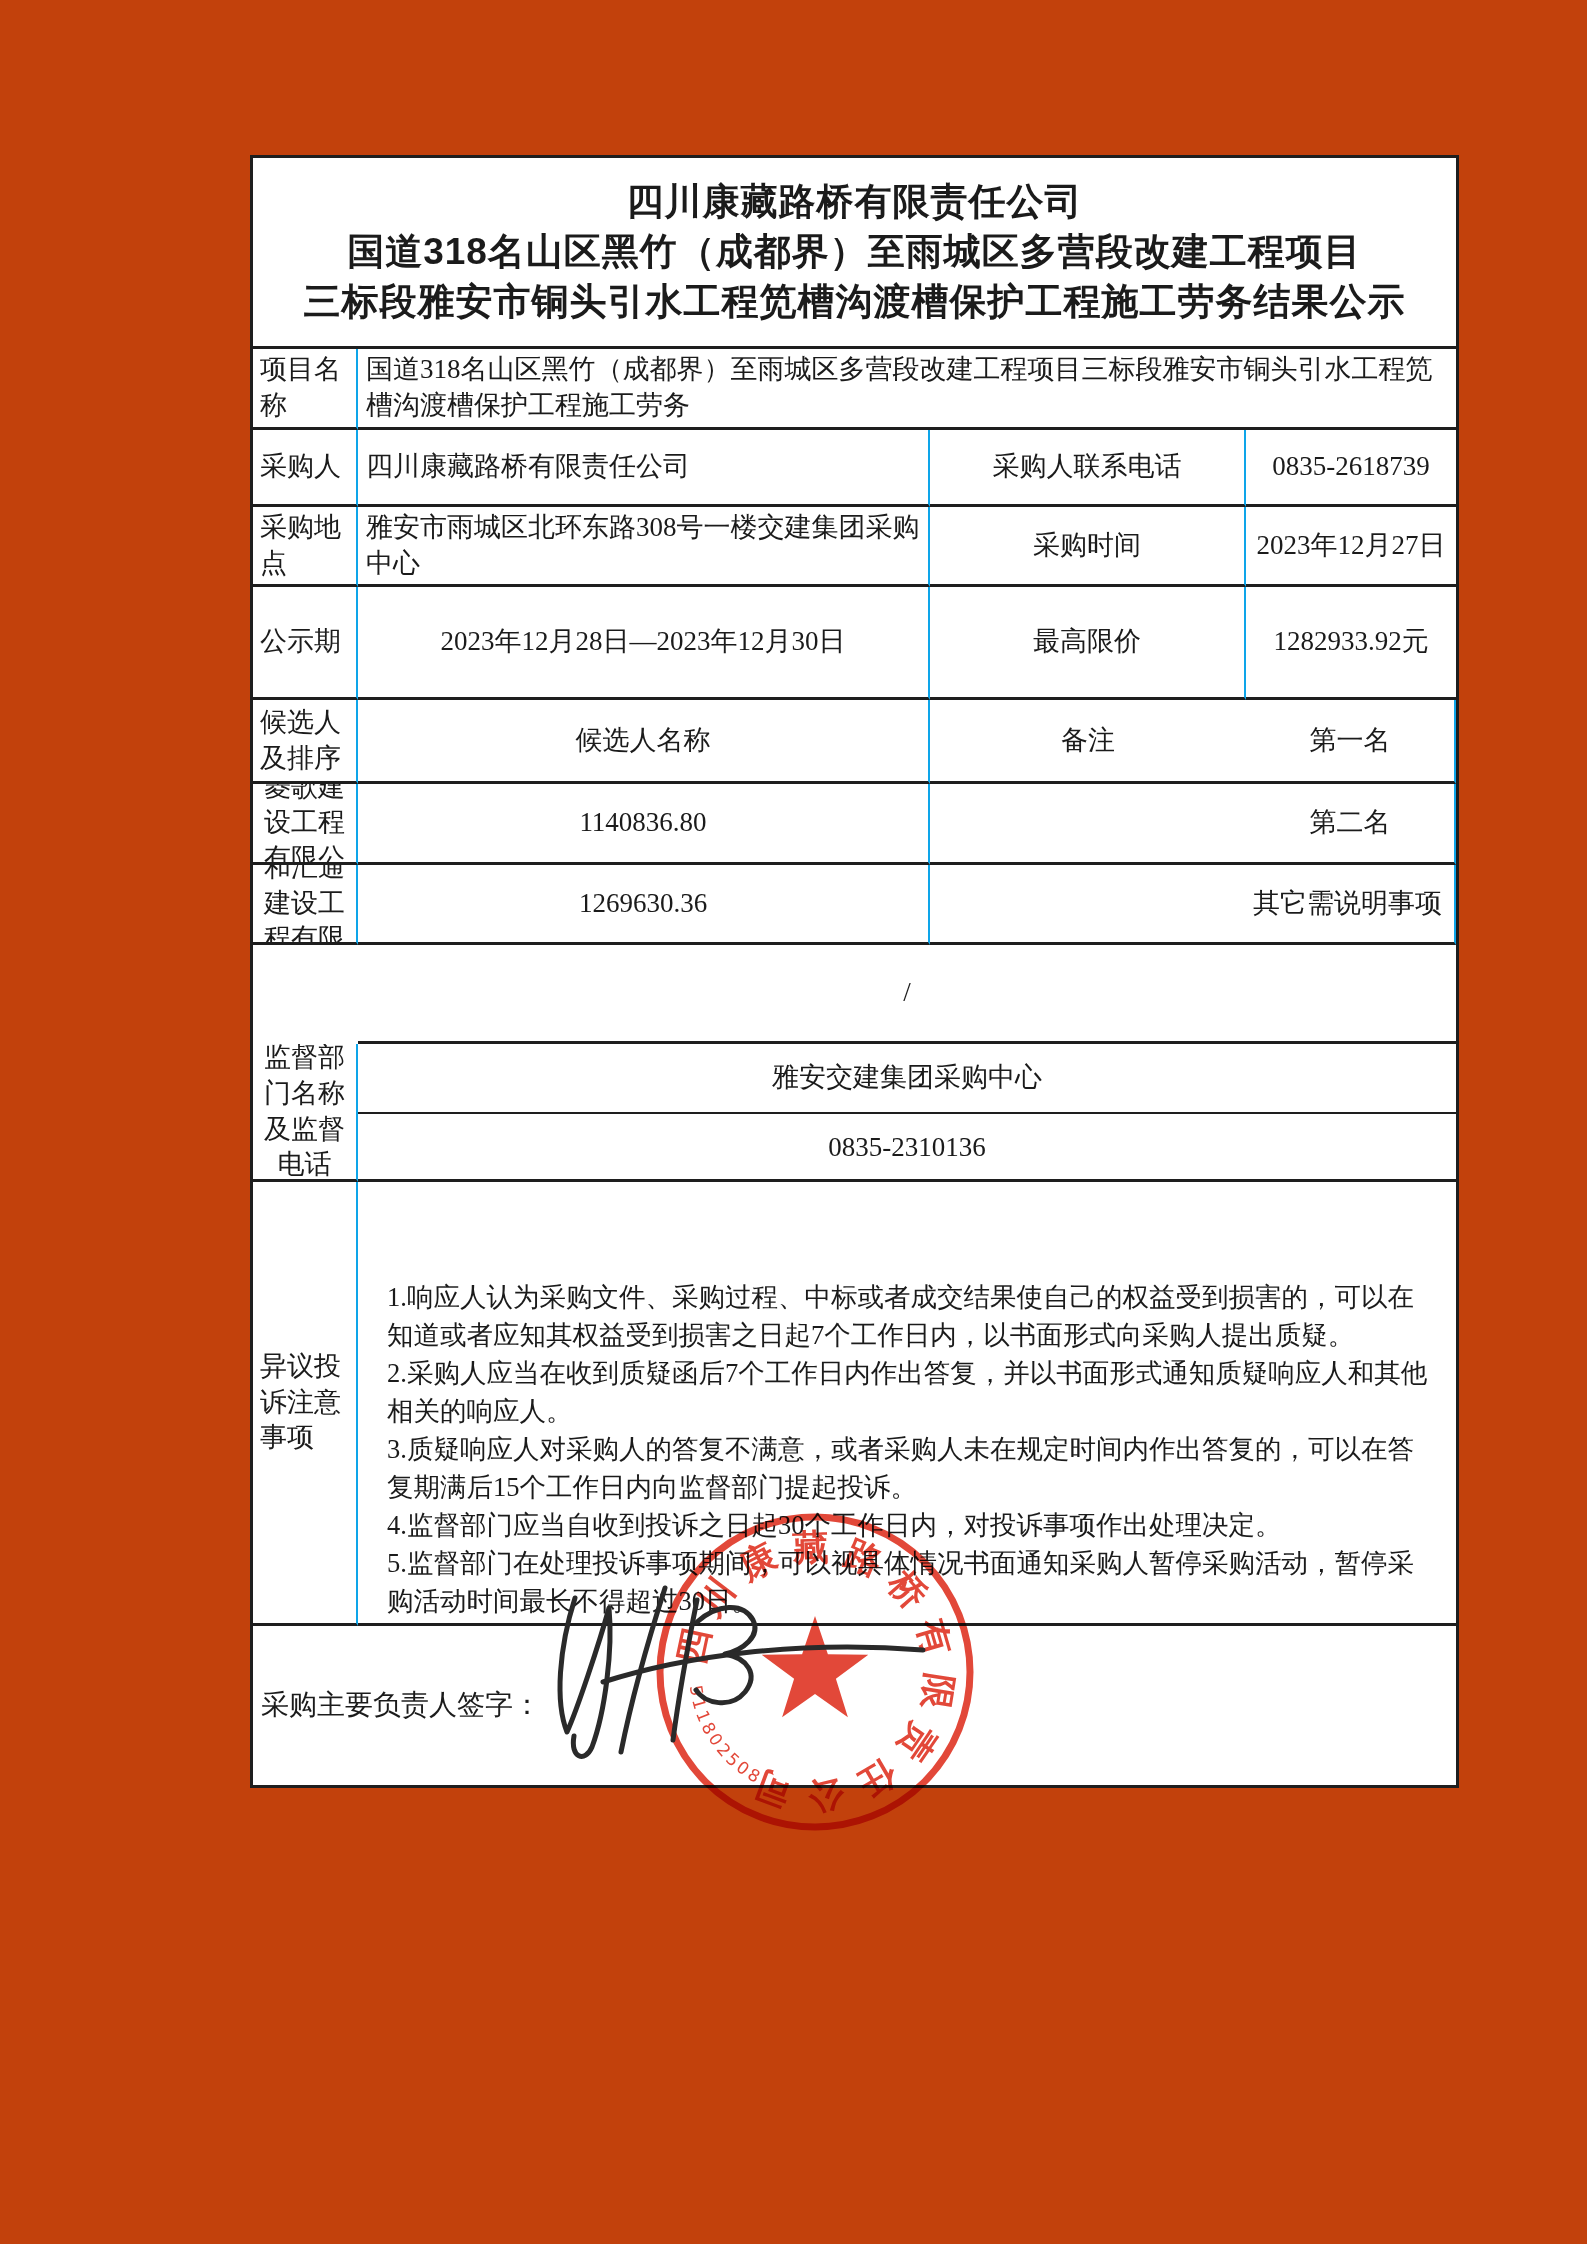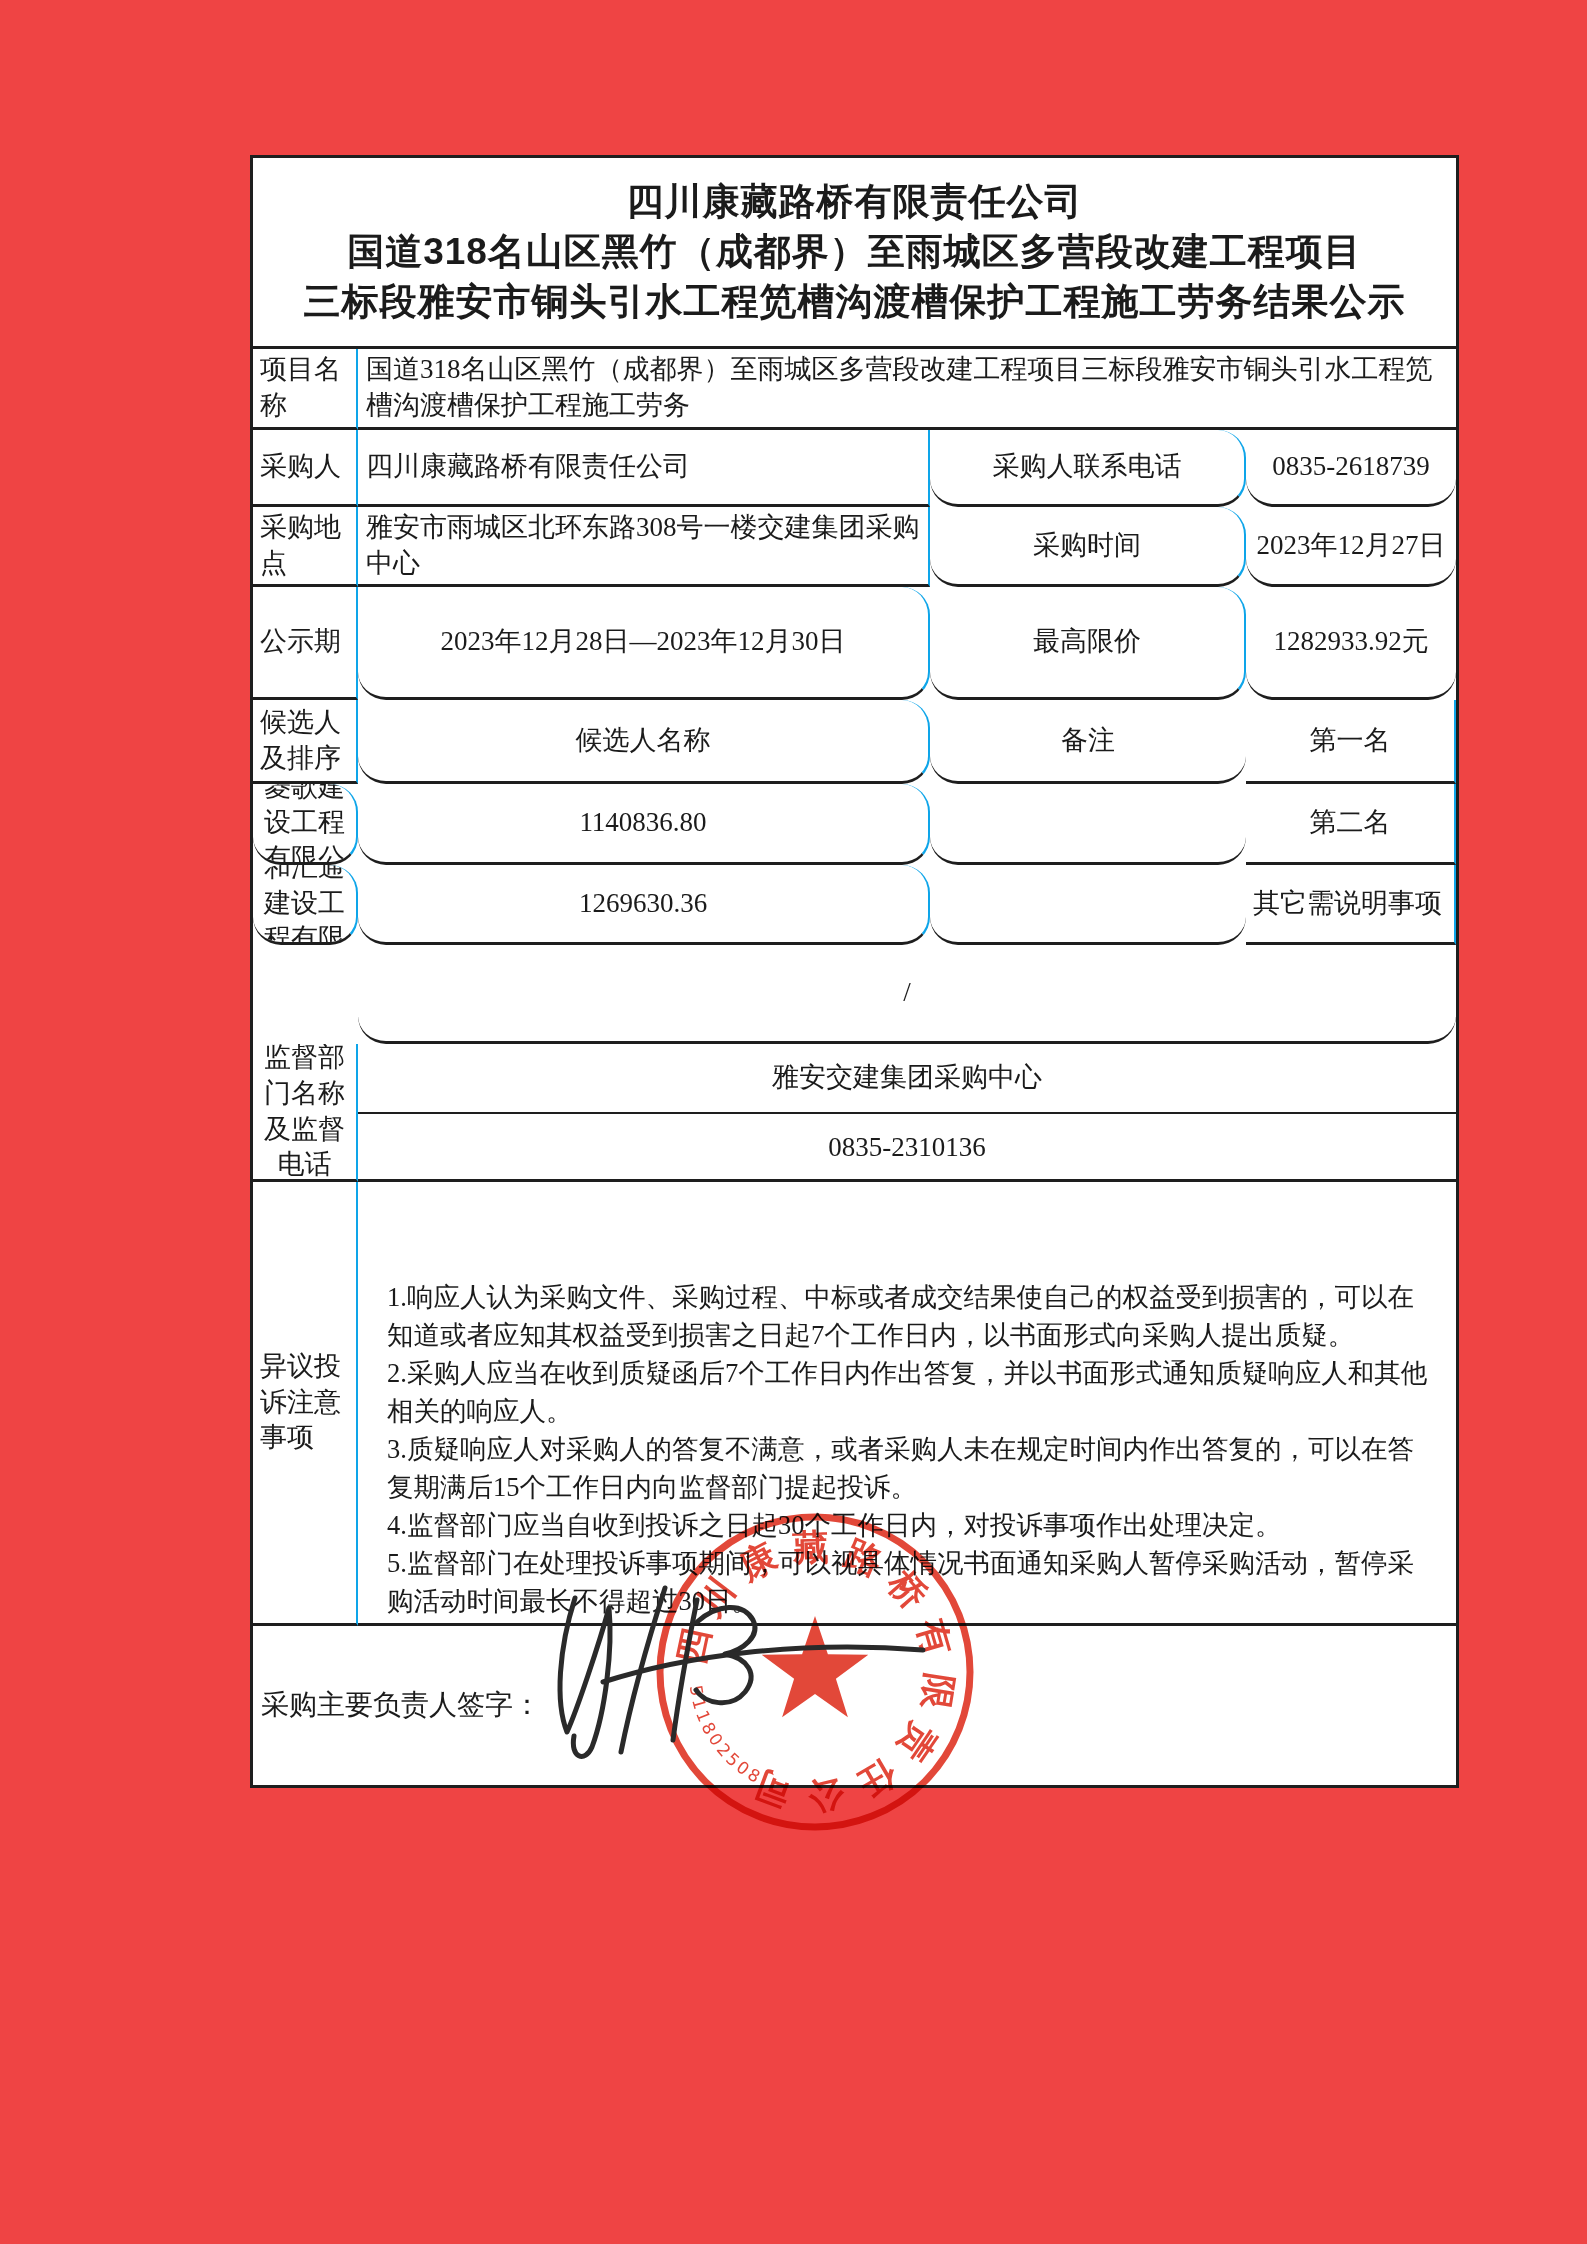--- a/index.html
+++ b/index.html
@@ -3,21 +3,21 @@
 <meta charset="utf-8">
 <style>
   html,body{margin:0;padding:0;}
   body{
     width:1587px;height:2244px;position:relative;
     background:#ffffff;
     font-family:"Liberation Serif","DejaVu Serif",serif;
     color:#1b1b1b;
     overflow:hidden;
   }
-  .page{position:absolute;inset:0;background:#ef4444;}
+  .page{position:absolute;inset:0;background:#c2410c;}
   
   .tbl{
     position:absolute;left:250px;top:155px;width:1209px;height:1633px;
     box-sizing:border-box;border:3px solid #1e1e1e;background:#fff;
     display:grid;
     grid-template-columns:105px 572px 316px 1fr;
     grid-template-rows:191px 81px 77px 80px 113px 84px 81px 80px 99px 138px 444px 1fr;
   }
   .c{
     box-sizing:border-box;
@@ -25,21 +25,21 @@
     border-bottom:3px solid #1e1e1e;
     display:flex;align-items:center;justify-content:center;
     font-size:27px;line-height:1.32;
     overflow:hidden;
   }
   .nr{border-right:none;}
   .nb{border-bottom:none;}
   .lab{justify-content:flex-start;text-align:left;padding:2px 4px 2px 7px;}
   .lab-c{text-align:center;padding:2px 4px;}
   .left{justify-content:flex-start;text-align:left;padding:4px 8px;}
-  .ctr{text-align:center;padding:2px 6px;border-radius:28px;}
+  .ctr{text-align:center;padding:2px 6px;}
   .span-title{grid-column:1/5;flex-direction:column;border-right:none;
     font-family:"Liberation Sans","DejaVu Sans",sans-serif;
     font-weight:bold;font-size:37px;line-height:50px;letter-spacing:1px;text-align:center;}
   .span-wide{grid-column:2/5;border-right:none;}
   .sup-wrap{grid-column:2/5;border-right:none;display:flex;flex-direction:column;
     align-items:stretch;justify-content:stretch;padding:0;}
   .sup-row{flex:0 0 68px;display:flex;align-items:center;justify-content:center;
     font-size:27px;box-sizing:border-box;}
   .sup-row:first-child{flex:0 0 70px;border-bottom:2px solid #1e1e1e;}
   .obj{

